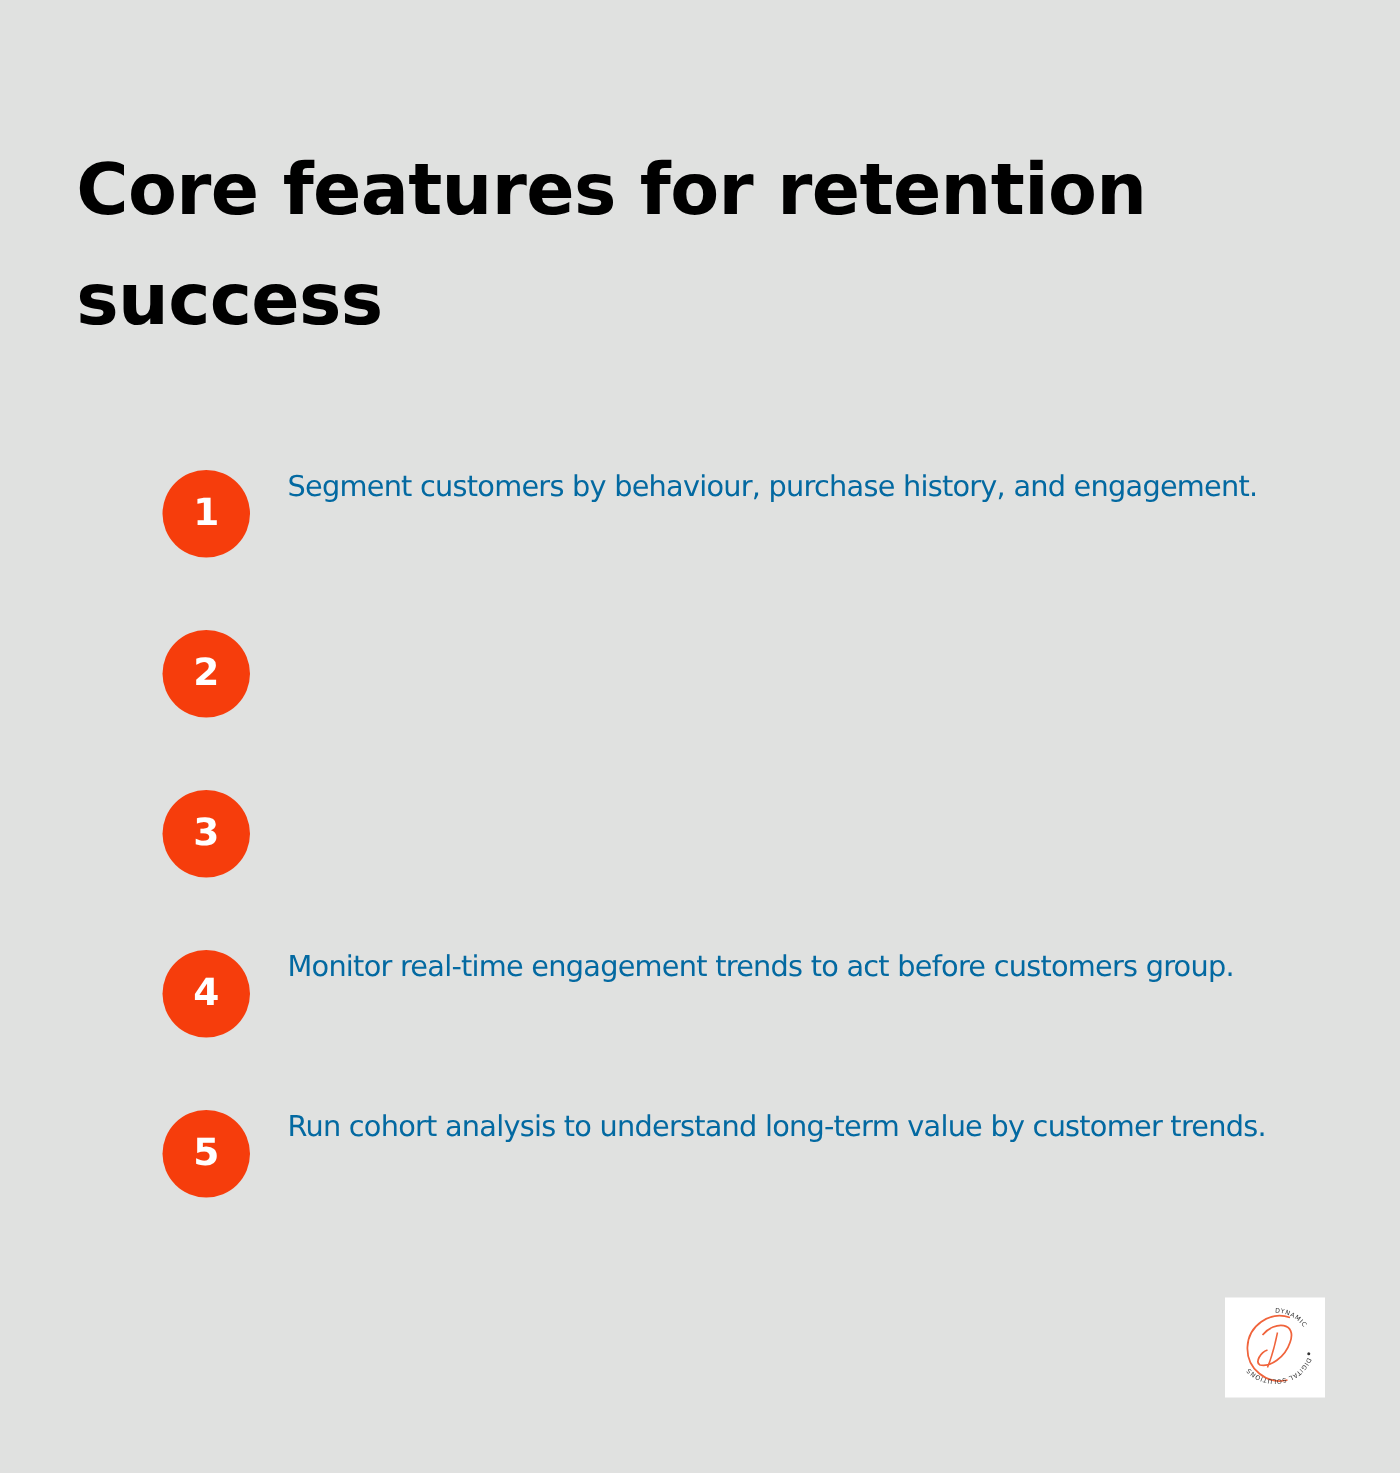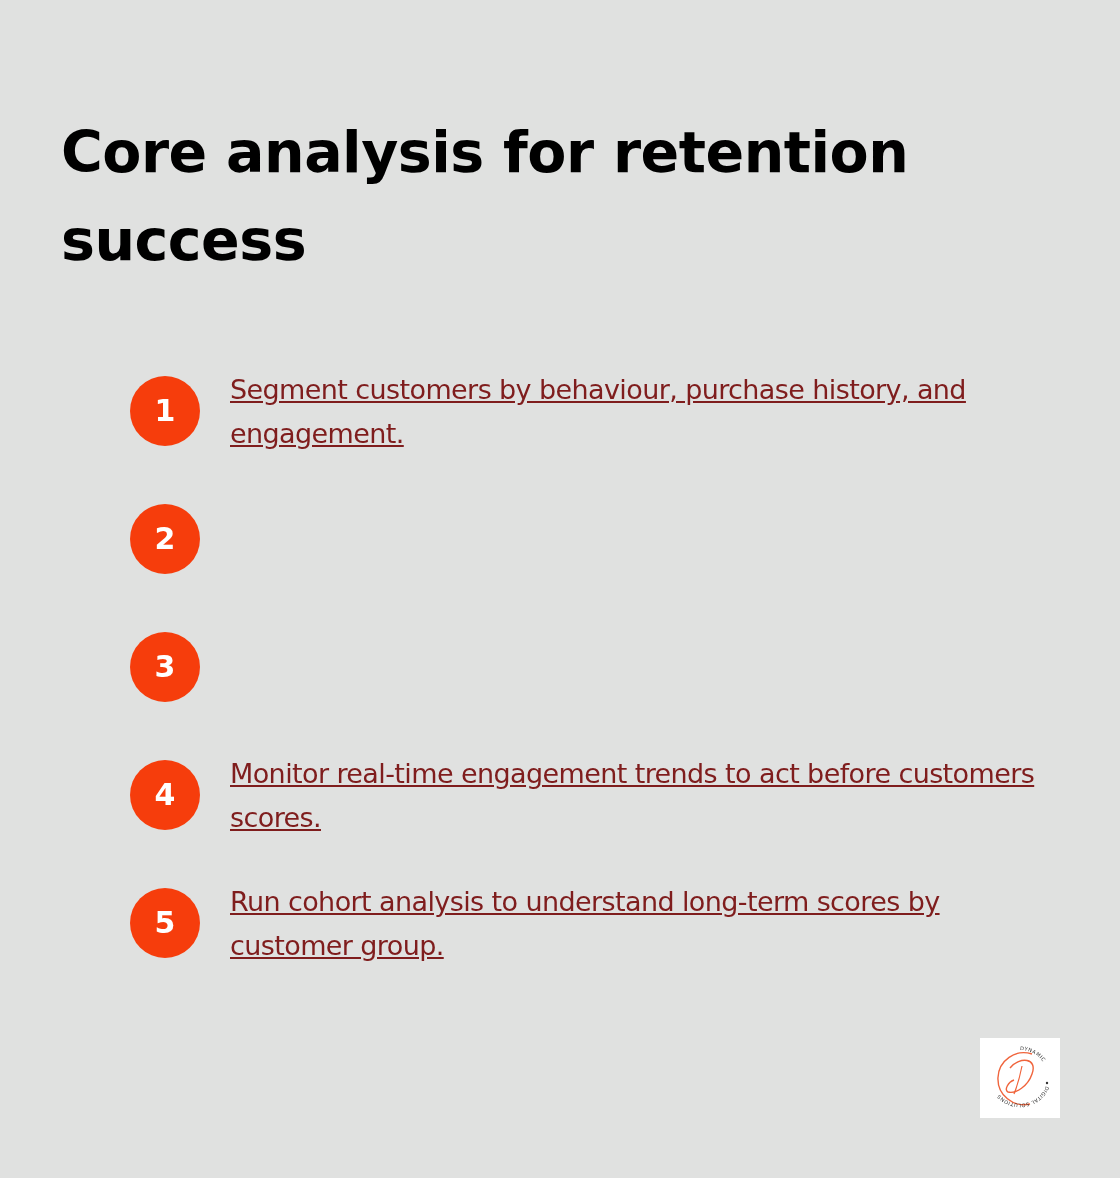--- a/index.html
+++ b/index.html
@@ -53,61 +53,60 @@
       font-size: 30px;
       line-height: 70px;
       text-align: center;
     }
     .item-text {
       position: absolute;
       left: 100px;
       top: 0;
       width: 820px;
       font-family: "DejaVu Sans", sans-serif;
-      font-size: 27px;
+      font-size: 23px;
       line-height: 44px;
-      color: #7f1d1d;
+      color: #0369a1;
       letter-spacing: -0.6px;
-      text-decoration: underline;
     }
     .logo {
       position: absolute;
       left: 980px;
       top: 1038px;
       width: 80px;
       height: 80px;
       background: #ffffff;
     }
     .logo svg {
       display: block;
     }
   </style>
 </head>
 <body>
 
-<h1 class="title">Core analysis for retention success</h1>
+<h1 class="title">Core features for retention success</h1>
 
 <div class="list">
   <div class="item" style="top:0px;">
     <div class="badge" style="top:8px;">1</div>
     <div class="item-text">Segment customers by behaviour, purchase history, and engagement.</div>
   </div>
   <div class="item" style="top:128px;">
     <div class="badge" style="top:8px;">2</div>
   </div>
   <div class="item" style="top:256px;">
     <div class="badge" style="top:8px;">3</div>
   </div>
   <div class="item" style="top:384px;">
     <div class="badge" style="top:8px;">4</div>
-    <div class="item-text">Monitor real-time engagement trends to act before customers scores.</div>
+    <div class="item-text">Monitor real-time engagement trends to act before customers group.</div>
   </div>
   <div class="item" style="top:512px;">
     <div class="badge" style="top:8px;">5</div>
-    <div class="item-text">Run cohort analysis to understand long-term scores by customer group.</div>
+    <div class="item-text">Run cohort analysis to understand long-term value by customer trends.</div>
   </div>
 </div>
 
 <div class="logo">
   <svg width="80" height="80" viewBox="0 0 80 80">
     <defs>
       <path id="arcTop" d="M 40 12 A 28 28 0 0 1 68 40" fill="none"></path>
       <path id="arcBottom" d="M 66 48 A 28 28 0 0 1 14 48" fill="none"></path>
     </defs>
     <path d="M 52 16 A 26 26 0 1 0 50 66" fill="none" stroke="#f0643c" stroke-width="1.4"></path>

